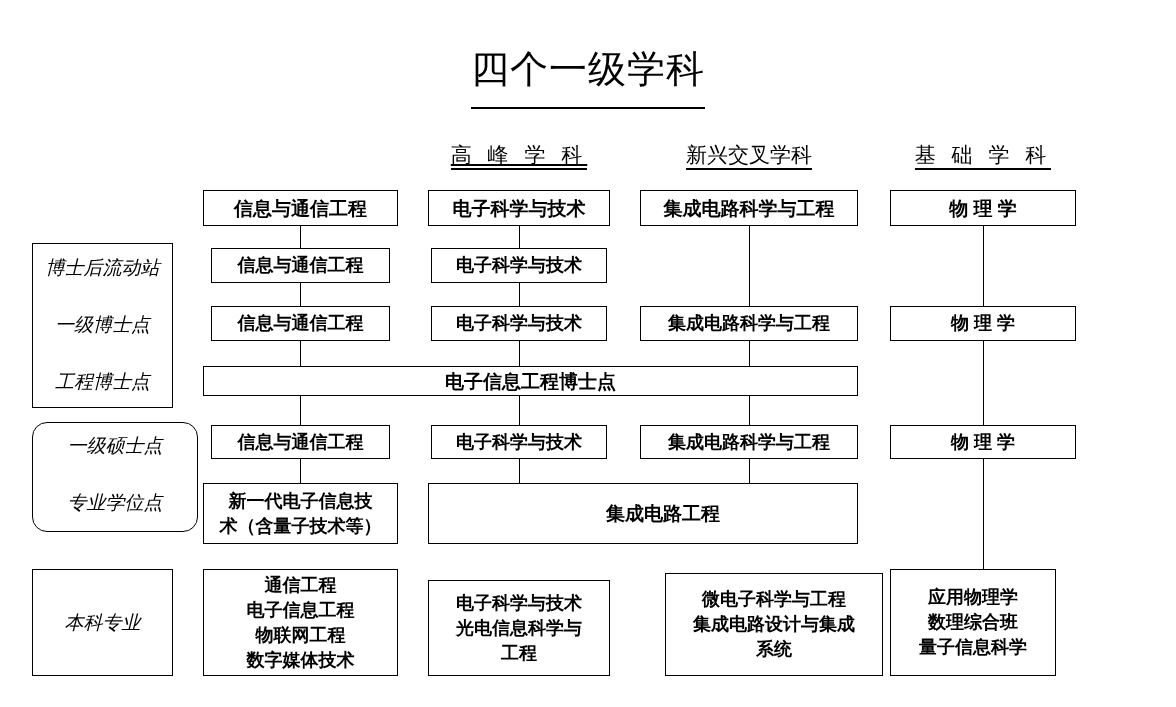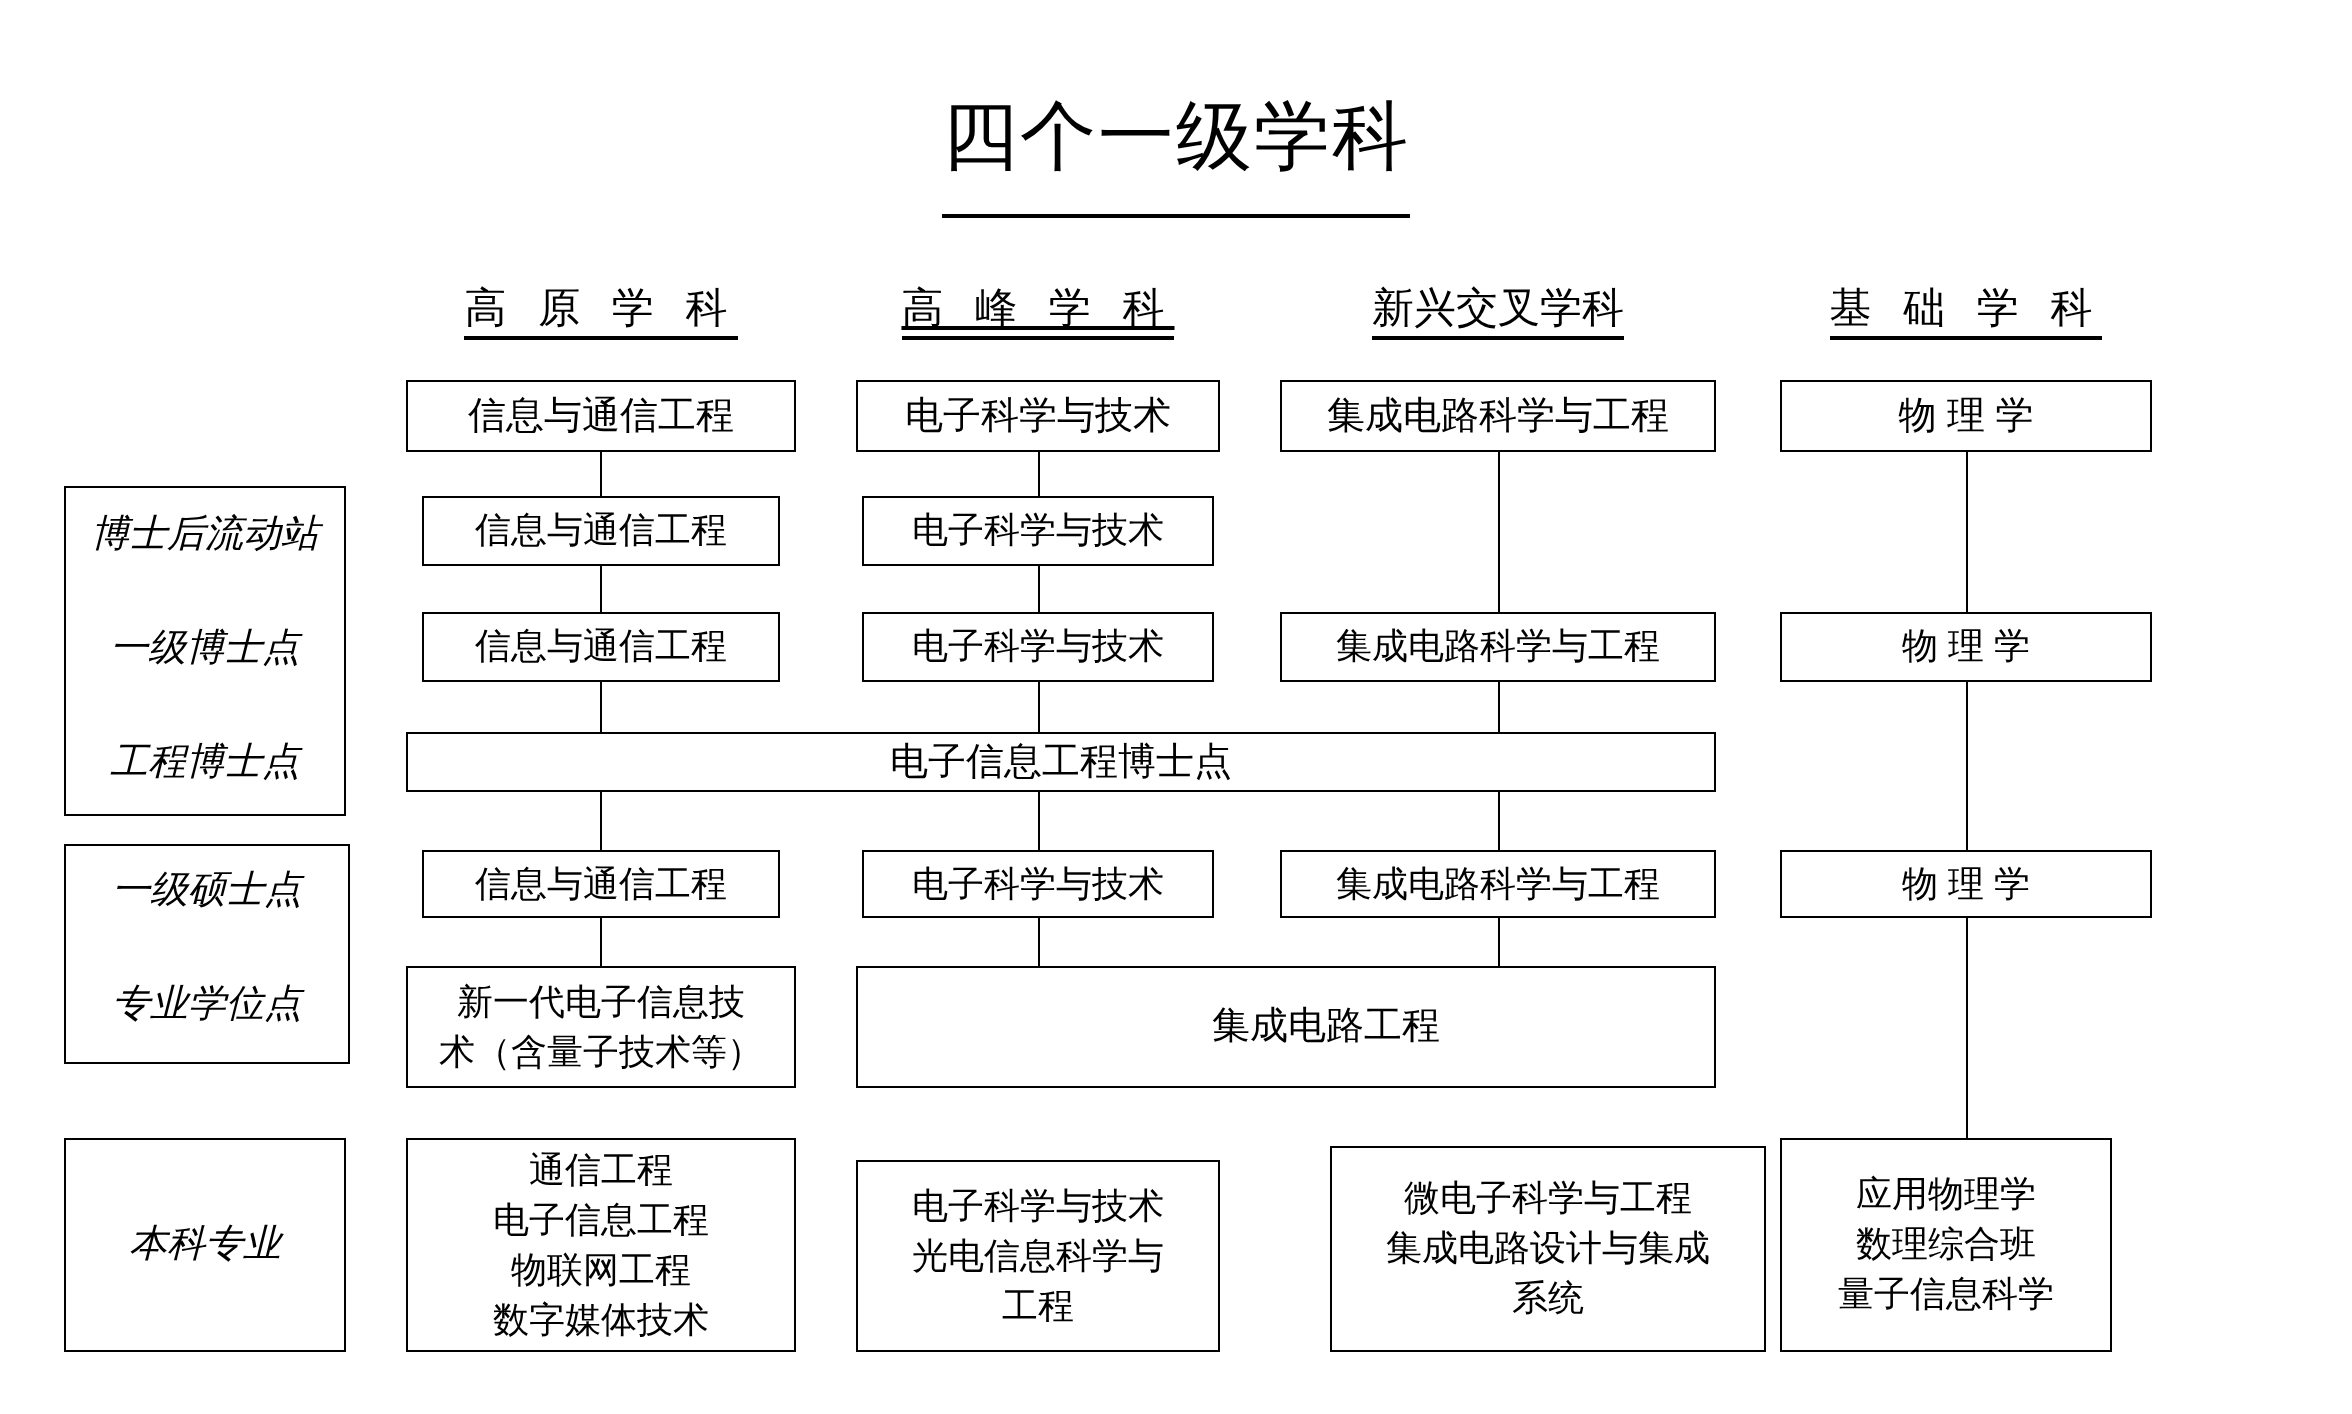--- a/index.html
+++ b/index.html
@@ -57,21 +57,21 @@
     background: #fff;
     display: flex;
     align-items: center;
     justify-content: center;
     text-align: center;
     font-size: 19px;
     line-height: 25px;
     z-index: 2;
   }
   .box.small { font-size: 18px; }
-  .box .inner { width: 100%; padding: 0 4px; }
+  .box .inner { width: 100%; padding: 0 4px; font-weight: bold; }
   .box .line { display: block; }
   
   .labelbox {
     position: absolute;
     box-sizing: border-box;
     border: 1.6px solid #000;
     background: #fff;
     font-size: 19px;
     line-height: 25px;
     z-index: 2;
@@ -94,40 +94,37 @@
 </style>
 </head>
 <body>
 
 <div class="canvas">
 
   <div class="title">
     <span>四个一级学科</span>
   </div>
 
-  <div class="colhead" style="left:203px; top:142px; width:195px;">
-    <span class="sp-inner">高 原 学 科</span>
-  </div>
   <div class="colhead" style="left:428px; top:142px; width:182px;text-decoration:underline;">
     <span class="sp-inner">高 峰 学 科</span>
   </div>
   <div class="colhead" style="left:640px; top:142px; width:218px;">
     <span>新兴交叉学科</span>
   </div>
   <div class="colhead" style="left:890px; top:142px; width:186px;">
     <span class="sp-inner">基 础 学 科</span>
   </div>
 
   <div class="labelbox" style="left:32px; top:243px; width:141px; height:165px;">
     <div class="lbl" style="top:11px;">博士后流动站</div>
     <div class="lbl" style="top:68px;">一级博士点</div>
     <div class="lbl" style="top:125px;">工程博士点</div>
   </div>
 
-  <div class="labelbox" style="left:32px; top:422px; width:143px; height:110px;">
+  <div class="labelbox" style="left:32px; top:422px; width:166px; height:110px;border-radius:15px;">
     <div class="lbl" style="top:10px;">一级硕士点</div>
     <div class="lbl" style="top:67px;">专业学位点</div>
   </div>
 
   <div class="labelbox" style="left:32px; top:569px; width:141px; height:107px;">
     <div class="lbl" style="top:40px;">本科专业</div>
   </div>
 
   <div class="vline" style="left:300px; top:225px; height:24px;"></div>
   <div class="vline" style="left:300px; top:283px; height:24px;"></div>

